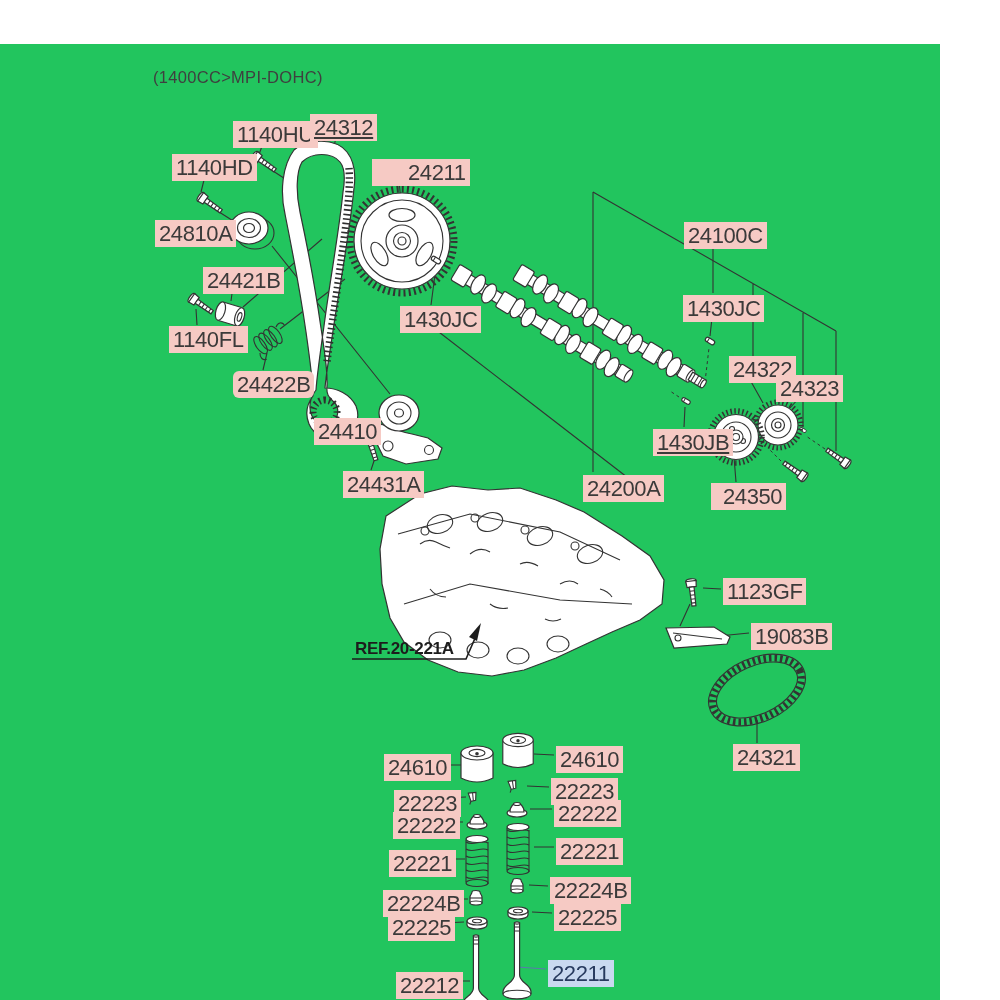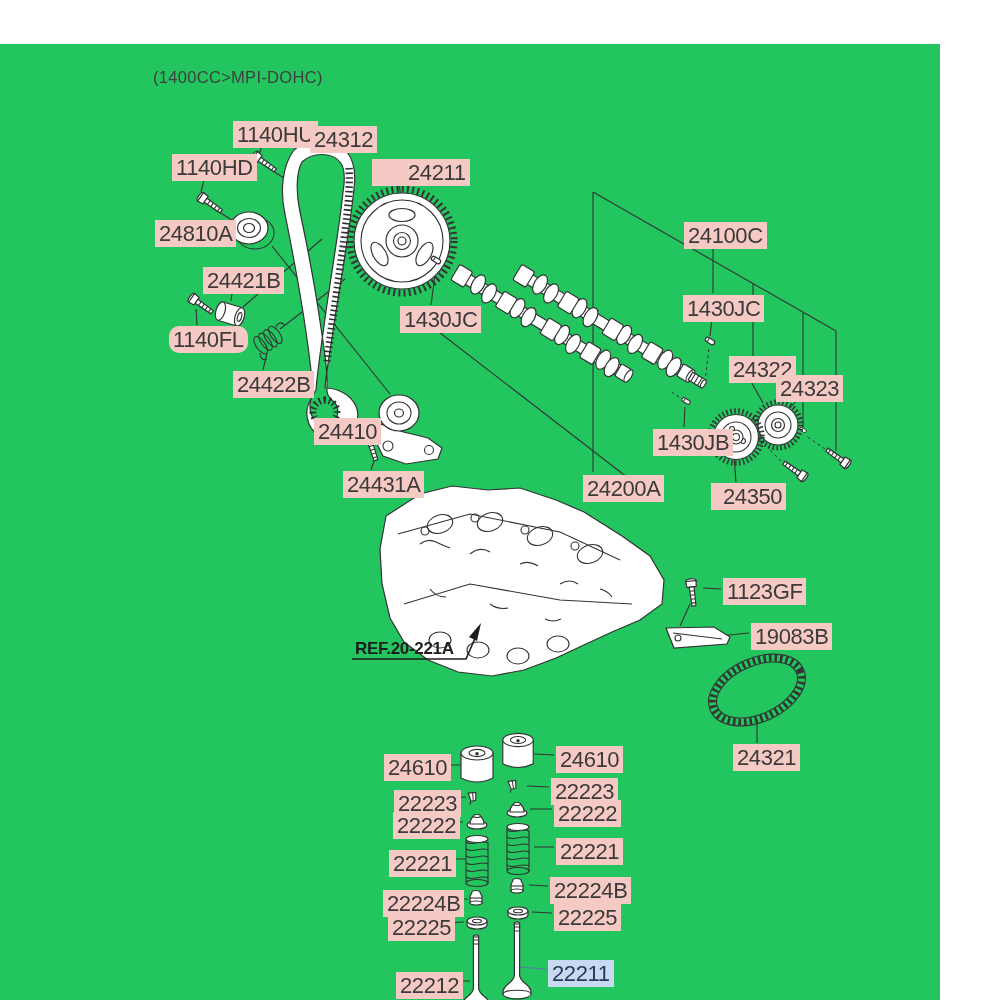--- a/index.html
+++ b/index.html
@@ -247,35 +247,35 @@
   <g>
     <path d="M352,615 L466,615 L476,592" fill="none" stroke="#1d1d1d" stroke-width="1.6"></path>
     <polygon points="481,579 469,593 477,597" fill="#1d1d1d"></polygon>
   </g>
 </svg>
 
 <div id="diagram-title">(1400CC&gt;MPI-DOHC)</div>
 <div id="ref-label">REF.20-221A</div>
 
 <div class="plabel" style="left: 233px; top: 77px;">1140HU</div>
-    <div class="plabel" style="left: 310px; top: 82px;">24312</div>
+    <div class="plabel" style="left: 310px; top: 70px; text-decoration: underline;">24312</div>
     <div class="plabel" style="left: 172px; top: 110px;">1140HD</div>
     <div class="plabel" style="left: 372px; top: 115px; padding-left: 36px;">24211</div>
     <div class="plabel" style="left: 155px; top: 176px;">24810A</div>
     <div class="plabel" style="left: 203px; top: 223px;">24421B</div>
-    <div class="plabel" style="left: 169px; top: 282px; border-radius: 10px;">1140FL</div>
-    <div class="plabel" style="left: 233px; top: 327px;">24422B</div>
+    <div class="plabel" style="left: 169px; top: 282px;">1140FL</div>
+    <div class="plabel" style="left: 233px; top: 327px; border-radius: 6px;">24422B</div>
     <div class="plabel" style="left: 314px; top: 374px;">24410</div>
     <div class="plabel" style="left: 343px; top: 427px;">24431A</div>
     <div class="plabel" style="left: 400px; top: 262px;">1430JC</div>
     <div class="plabel" style="left: 684px; top: 178px;">24100C</div>
     <div class="plabel" style="left: 683px; top: 251px;">1430JC</div>
     <div class="plabel" style="left: 729px; top: 312px;">24322</div>
     <div class="plabel" style="left: 776px; top: 331px;">24323</div>
-    <div class="plabel" style="left: 653px; top: 385px;">1430JB</div>
+    <div class="plabel" style="left: 653px; top: 385px; text-decoration: underline;">1430JB</div>
     <div class="plabel" style="left: 583px; top: 431px;">24200A</div>
     <div class="plabel" style="left: 711px; top: 439px; padding-left: 12px;">24350</div>
     <div class="plabel" style="left: 723px; top: 534px;">1123GF</div>
     <div class="plabel" style="left: 751px; top: 579px;">19083B</div>
     <div class="plabel" style="left: 733px; top: 700px;">24321</div>
     <div class="plabel" style="left: 384px; top: 710px;">24610</div>
     <div class="plabel" style="left: 556px; top: 702px;">24610</div>
     <div class="plabel" style="left: 394px; top: 746px;">22223</div>
     <div class="plabel" style="left: 551px; top: 734px;">22223</div>
     <div class="plabel" style="left: 393px; top: 768px;">22222</div>

